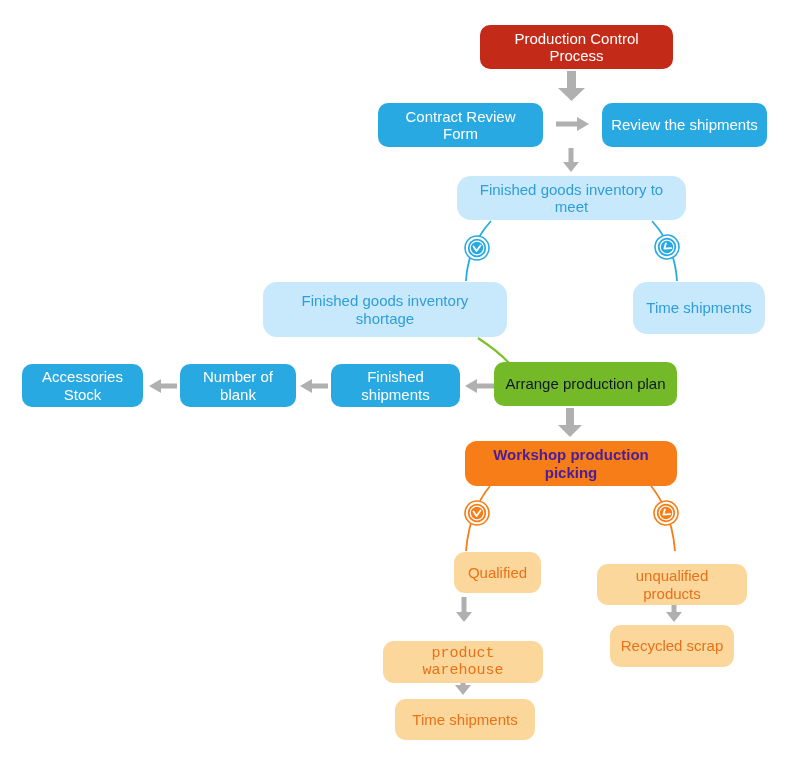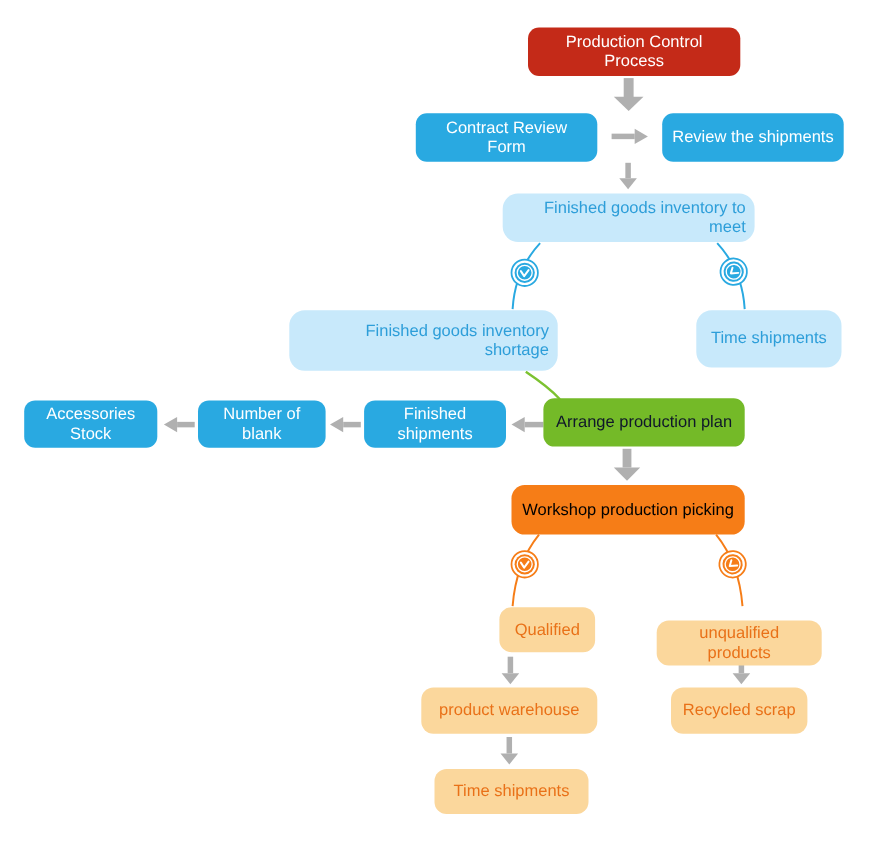--- a/index.html
+++ b/index.html
@@ -16,39 +16,39 @@
     display:flex;align-items:center;justify-content:center;
     text-align:center;
     font-size:15px;
     line-height:1.15;
     box-sizing:border-box;
     padding:2px 8px;
   }
   .solid-red   {background:#c42a18;color:#ffffff;border-radius:10px;font-size:15px;}
   .solid-blue  {background:#29a9e1;color:#ffffff;border-radius:10px;}
   .solid-green {background:#74ba28;color:#0f172a;border-radius:10px;}
-  .solid-orange{background:#f67d17;color:#000000;border-radius:12px;}
-  .light-blue  {background:#c8e9fb;color:#2d9ed9;border-radius:14px;text-align:right;}
+  .solid-orange{background:#f67d17;color:#4c1d95;border-radius:12px;font-weight:bold;}
+  .light-blue  {background:#c8e9fb;color:#2d9ed9;border-radius:14px;}
   .light-orange{background:#fbd79c;color:#e97118;border-radius:11px;}
 
   
   #n-pcp {left:480px;top:25px;width:193px;height:44px;}
   #n-crf {left:378px;top:103px;width:165px;height:44px;}
   #n-rtc {left:602px;top:103px;width:165px;height:44px;}
   #n-fgim{left:457px;top:176px;width:229px;height:44px;}
   #n-fgis{left:263px;top:282px;width:244px;height:55px;}
   #n-ts1 {left:633px;top:282px;width:132px;height:52px;}
   #n-app {left:494px;top:362px;width:183px;height:44px;}
   #n-fd  {left:331px;top:364px;width:129px;height:43px;}
   #n-nob {left:180px;top:364px;width:116px;height:43px;}
   #n-as  {left:22px; top:364px;width:121px;height:43px;}
   #n-wpp {left:465px;top:441px;width:212px;height:45px;}
   #n-q   {left:421px;top:552px;width:87px; height:41px;margin-left:33px;}
   #n-up  {left:597px;top:552px;width:150px;height:41px;margin-top:12px;}
-  #n-pw  {left:383px;top:625px;width:160px;height:42px;}
+  #n-pw  {left:383px;top:641px;width:160px;height:42px;font-family:Liberation Mono, monospace;}
   #n-rs  {left:610px;top:625px;width:124px;height:42px;}
   #n-ts2 {left:395px;top:699px;width:140px;height:41px;}
 </style>
 </head>
 <body>
 
 <div class="canvas">
 
   <svg class="connectors" width="790" height="768" viewBox="0 0 790 768">
 

